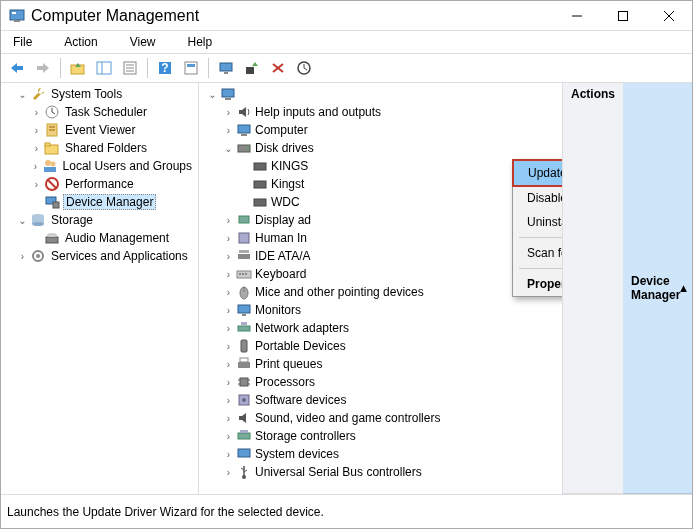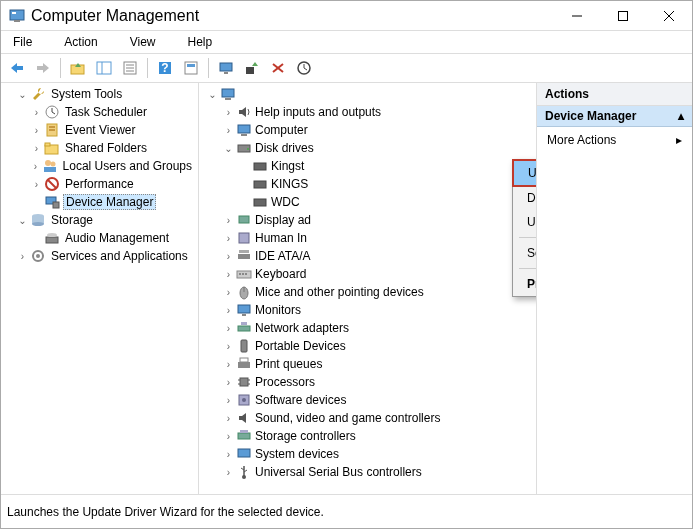--- a/index.html
+++ b/index.html
@@ -27,21 +27,21 @@
 .tree-row .label { padding: 0 2px; }
 .indent1 { padding-left: 14px; }
 .indent2 { padding-left: 28px; }
 .center-pane { flex: 1; overflow: auto; padding: 2px 0; position: relative; }
 .dev-row { display: flex; align-items: center; height: 18px; white-space: nowrap; cursor: default; }
 .dev-row .exp { width: 15px; text-align: center; color: #666; font-size: 10px; }
 .dev-row .dicon { width: 16px; height: 16px; margin-right: 3px; display: inline-flex; align-items: center; justify-content: center; }
 .di0 { padding-left: 6px; }
 .di1 { padding-left: 22px; }
 .di2 { padding-left: 38px; }
-.right-pane { width: 156px; border-left: 1px solid #ddd; display: flex; flex-direction: column; }
+.right-pane { width: 130px; border-left: 1px solid #ddd; display: flex; flex-direction: row; }
 .rp-header { background: #f0f2f5; border-bottom: 1px solid #ddd; padding: 4px 8px; font-weight: 600; }
 .rp-section { background: #cfe5f9; border-bottom: 1px solid #b0c8de; padding: 3px 8px; display: flex; justify-content: space-between; align-items: center; font-weight: 600; }
 .rp-item { padding: 6px 10px; display: flex; justify-content: space-between; align-items: center; cursor: default; }
 .statusbar { height: 34px; border-top: 1px solid #ddd; padding: 2px 6px; display: flex; align-items: center; font-size: 12px; }
 .context-menu { position: absolute; left: 313px; top: 76px; width: 222px; background: #f2f2f2; border: 1px solid #999; box-shadow: 2px 3px 6px rgba(0,0,0,0.3); z-index: 10; }
 .cm-item { padding: 5px 14px; cursor: default; font-size: 12px; }
 .cm-item.highlight { background: #91c9f7; border: 2px solid #c0392b; margin: -1px; position: relative; }
 .cm-sep { height: 1px; background: #ccc; margin: 3px 6px; }
 .cm-item.bold { font-weight: 700; }
 svg { display: block; }
@@ -306,30 +306,30 @@
         </span>
         <span>Disk drives</span>
       </div>
     <div class="dev-row di2">
         <span class="exp"></span>
         <span class="dicon">
           <svg width="16" height="16" viewBox="0 0 16 16">
             <rect x="2" y="5" width="12" height="7" fill="#666" stroke="#444"></rect>
           </svg>
         </span>
-        <span>Kingst</span>
+        <span>KINGS</span>
       </div>
     <div class="dev-row di2">
         <span class="exp"></span>
         <span class="dicon">
           <svg width="16" height="16" viewBox="0 0 16 16">
             <rect x="2" y="5" width="12" height="7" fill="#666" stroke="#444"></rect>
           </svg>
         </span>
-        <span>KINGS</span>
+        <span>Kingst</span>
       </div>
     <div class="dev-row di2">
         <span class="exp"></span>
         <span class="dicon">
           <svg width="16" height="16" viewBox="0 0 16 16">
             <rect x="2" y="5" width="12" height="7" fill="#666" stroke="#444"></rect>
           </svg>
         </span>
         <span>WDC</span>
       </div>

